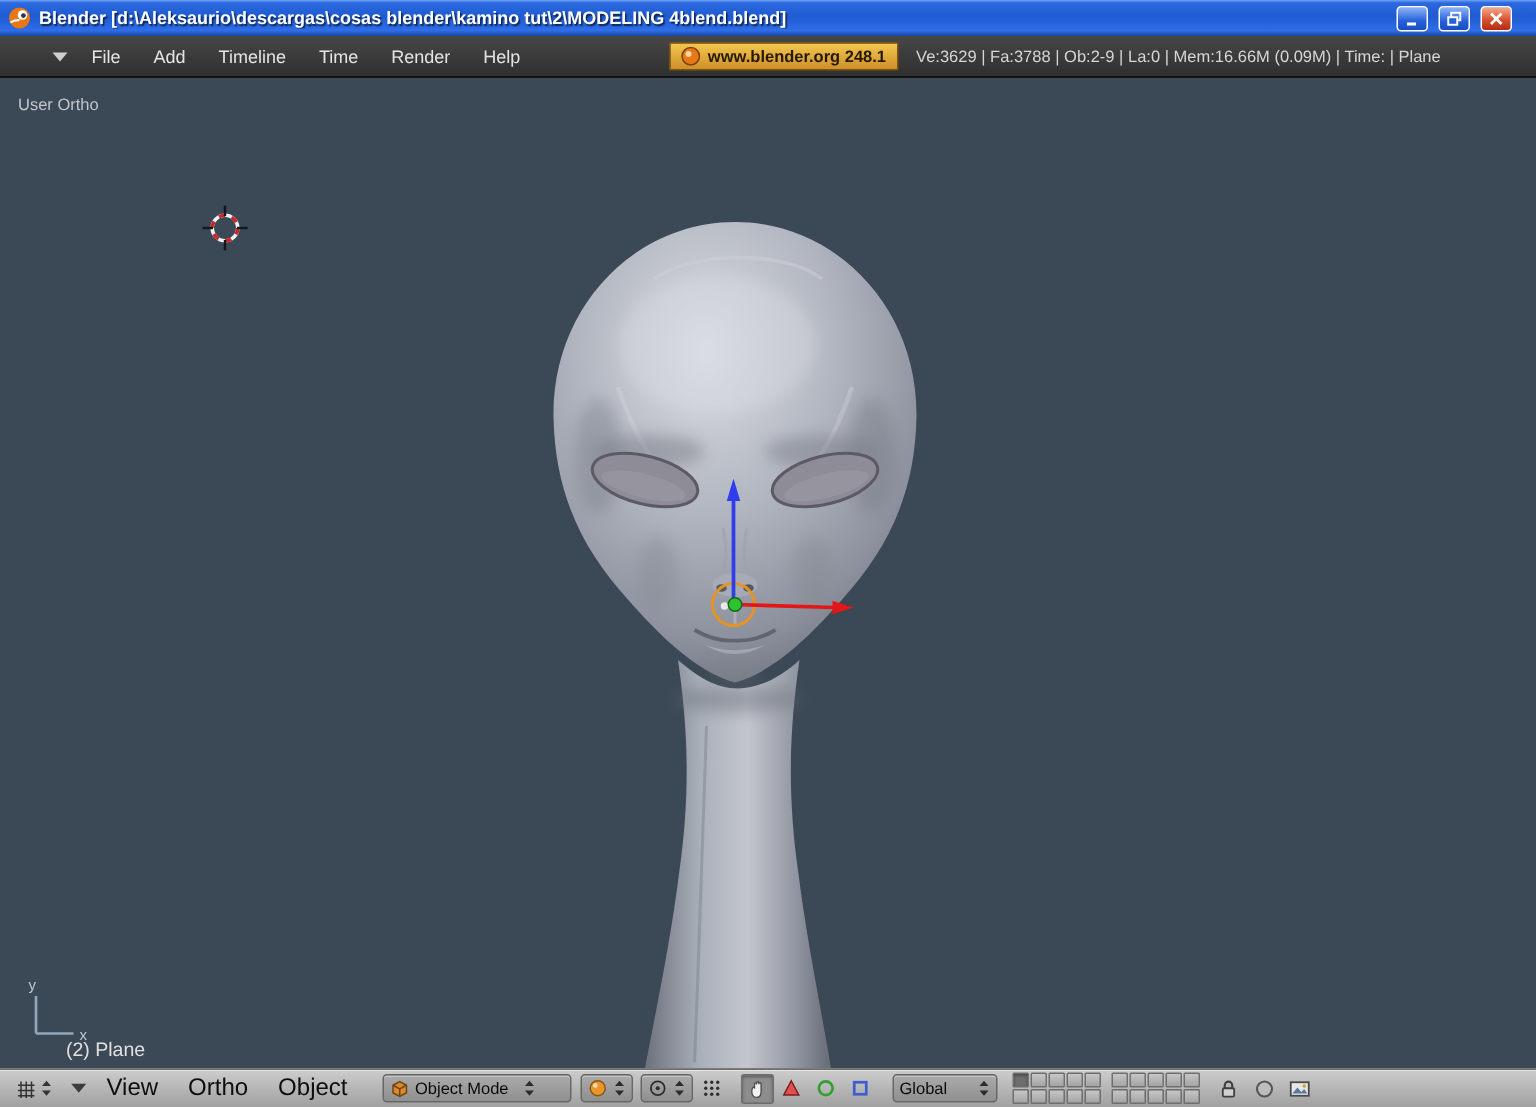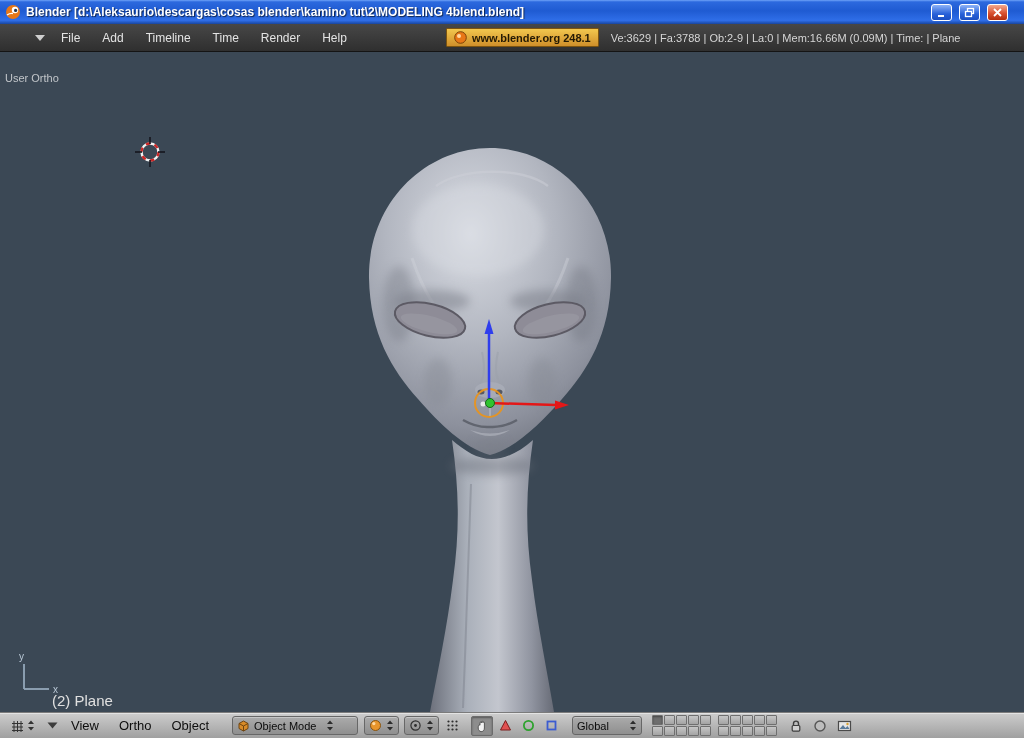--- a/index.html
+++ b/index.html
@@ -26,32 +26,32 @@
   .collapse-tri { margin-right:4px; display:flex; }
   .badge { margin-left:88px; height:19px; display:flex; align-items:center; gap:5px;
     padding:0 7px; border-radius:1px; border:1px solid #7c5410;
     background:linear-gradient(#f2c74e,#cf8f2a); font-size:11px; font-weight:bold; color:#241a04;
     white-space:nowrap; }
   .stats { margin-left:12px; font-size:11px; color:#d6d6d6; white-space:nowrap; }
 
   
   .viewport { position:relative; flex:1 1 auto; background:#3b4855; overflow:hidden; }
   .viewport svg.scene { position:absolute; inset:0; width:100%; height:100%; display:block; }
-  .view-label { position:absolute; top:12px; left:5px; font-size:11px; color:#c2c6ca;margin-top:8px; }
-  .object-label { position:absolute; top:640px; left:52px; font-size:15px; color:#e0e0e0; }
+  .view-label { position:absolute; top:12px; left:12px; font-size:11px; color:#c2c6ca; }
+  .object-label { position:absolute; top:640px; left:44px; font-size:13px; color:#e0e0e0; }
 
   
   .footer { height:26px; flex:0 0 26px; display:flex; align-items:center; gap:2px;
     padding:0 4px; background:linear-gradient(#cdcdcd,#a0a0a0);
     border-top:1px solid #7b7b7b; box-shadow:inset 0 1px 0 #e3e3e3; }
   .hdr-btn { display:flex; align-items:center; justify-content:center; height:20px;
     min-width:22px; border-radius:2px; }
   .hdr-btn.pressed { background:#8d8d8d; border:1px solid #6c6c6c;
     box-shadow:inset 0 1px 2px #585858; }
-  .f-menu { font-size:13px; color:#0e0e0e; padding:0 9px; cursor:default; }
+  .f-menu { font-size:16px; color:#0e0e0e; padding:0 9px; cursor:default; }
   .combo { display:flex; align-items:center; height:19px; gap:4px; padding:0 4px;
     border:1px solid #676767; border-radius:3px; font-size:11px; color:#0a0a0a;
     background:linear-gradient(#ababab,#8f8f8f); box-shadow:inset 0 1px 0 #c6c6c6;
     white-space:nowrap; }
   .combo .lbl { padding-right:6px; }
   .mode-combo { min-width:126px; margin-left:12px; }
   .grp { display:flex; align-items:center; gap:1px; margin-left:6px; }
   .layers { display:flex; gap:7px; margin-left:8px; }
   .layer-grid { display:grid; grid-template-columns:repeat(5,11px); grid-auto-rows:10px; gap:1px; }
   .layer-btn { background:linear-gradient(#c6c6c6,#a4a4a4); border:1px solid #6f6f6f; border-radius:1px; }

